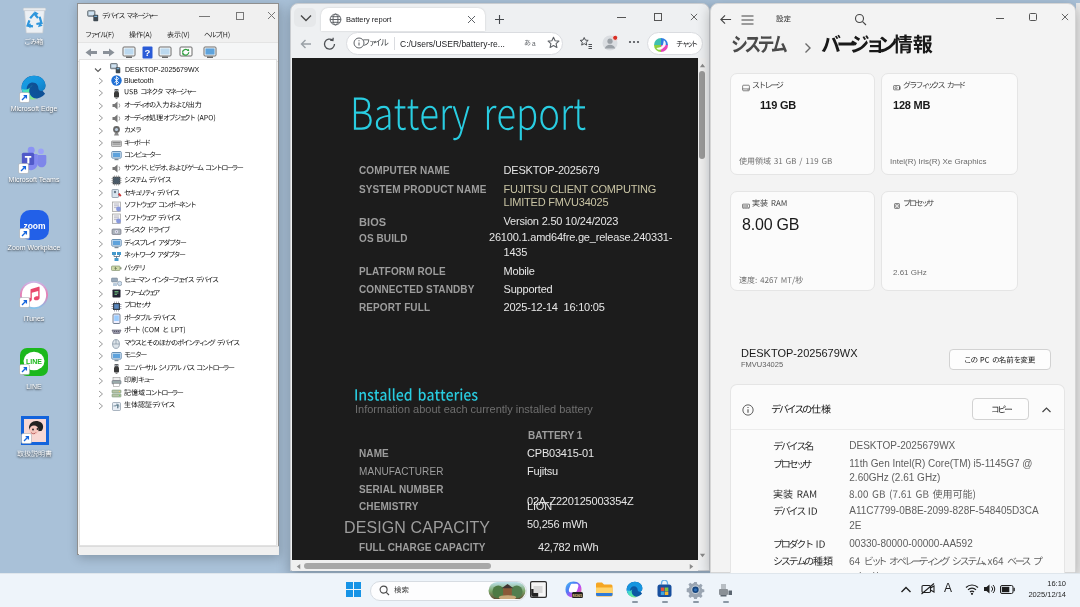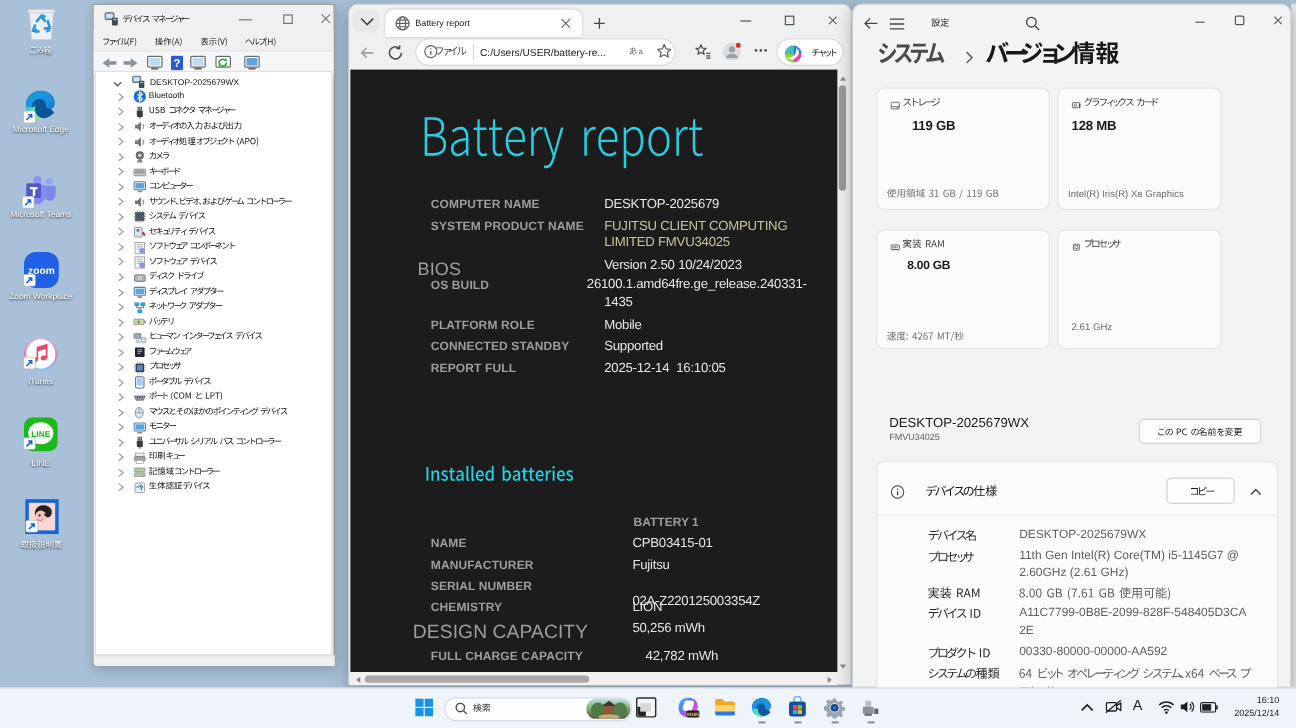--- a/index.html
+++ b/index.html
@@ -1113,21 +1113,21 @@
           <use href="#g114" x="5142"></use>
           <use href="#g110" x="5736"></use>
           <use href="#g108" x="6095"></use>
         </g>
       </svg>
       <div class="abs" style="left:67px;top:107.0px;font-size:10px;font-weight:bold;color:#9d9d9d;letter-spacing:.1px">COMPUTER NAME</div>
       <div class="abs" style="left:211.5px;top:105.9px;font-size:11px;letter-spacing:-.2px;color:#e6e6e6">DESKTOP-2025679</div>
       <div class="abs" style="left:67px;top:125.7px;font-size:10px;font-weight:bold;color:#9d9d9d;letter-spacing:.1px">SYSTEM PRODUCT NAME</div>
       <div class="abs" style="left:211.5px;top:124.6px;font-size:11px;letter-spacing:-.2px;color:#c9c4a4">FUJITSU CLIENT COMPUTING</div>
       <div class="abs" style="left:211.5px;top:137.9px;font-size:11px;letter-spacing:-.2px;color:#c9c4a4">LIMITED FMVU34025</div>
-      <div class="abs" style="left:56px;top:157.7px;font-size:15px;font-weight:normal;color:#9d9d9d;letter-spacing:.1px">BIOS</div>
+      <div class="abs" style="left:67px;top:157.7px;font-size:11px;font-weight:bold;color:#9d9d9d;letter-spacing:.1px">BIOS</div>
       <div class="abs" style="left:211.5px;top:156.6px;font-size:11px;letter-spacing:-.2px;color:#e6e6e6">Version 2.50 10/24/2023</div>
       <div class="abs" style="left:67px;top:174.5px;font-size:10px;font-weight:bold;color:#9d9d9d;letter-spacing:.1px">OS BUILD</div>
       <div class="abs" style="left:197px;top:173.4px;font-size:11px;letter-spacing:-.2px;color:#e6e6e6">26100.1.amd64fre.ge_release.240331-</div>
       <div class="abs" style="left:211.5px;top:187.7px;font-size:11px;letter-spacing:-.2px;color:#e6e6e6">1435</div>
       <div class="abs" style="left:67px;top:207.9px;font-size:10px;font-weight:bold;color:#9d9d9d;letter-spacing:.1px">PLATFORM ROLE</div>
       <div class="abs" style="left:211.5px;top:206.8px;font-size:11px;letter-spacing:-.2px;color:#e6e6e6">Mobile</div>
       <div class="abs" style="left:67px;top:225.7px;font-size:10px;font-weight:bold;color:#9d9d9d;letter-spacing:.1px">CONNECTED STANDBY</div>
       <div class="abs" style="left:211.5px;top:224.6px;font-size:11px;letter-spacing:-.2px;color:#e6e6e6">Supported</div>
       <div class="abs" style="left:67px;top:243.9px;font-size:10px;font-weight:bold;color:#9d9d9d;letter-spacing:.1px">REPORT FULL</div>
       <div class="abs" style="left:211.5px;top:242.8px;font-size:11px;letter-spacing:-.2px;color:#e6e6e6">2025-12-14&nbsp;&nbsp;16:10:05</div>
@@ -1146,24 +1146,25 @@
           <use href="#g119" x="5165"></use>
           <use href="#g118" x="5740"></use>
           <use href="#g118" x="6136"></use>
           <use href="#g121" x="6532"></use>
           <use href="#g125" x="7098"></use>
           <use href="#g126" x="7507"></use>
           <use href="#g121" x="7795"></use>
           <use href="#g117" x="8361"></use>
         </g>
       </svg>
+      <div class="abs" style="left:63px;top:345px;font-size:11px;color:#6f6f6f">Information about each currently installed battery</div>
       <div class="abs" style="left:236px;top:372.1px;font-size:10px;font-weight:bold;color:#9d9d9d">BATTERY 1</div>
       <div class="abs" style="left:67px;top:390.1px;font-size:10px;font-weight:bold;color:#9d9d9d;letter-spacing:.1px">NAME</div>
       <div class="abs" style="left:235px;top:389.0px;font-size:11px;letter-spacing:-.2px;color:#e6e6e6">CPB03415-01</div>
-      <div class="abs" style="left:67px;top:407.9px;font-size:10px;font-weight:bold;color:#9d9d9d;letter-spacing:.1px">MANUFACTURER</div>
+      <div class="abs" style="left:67px;top:407.9px;font-size:10px;font-weight:normal;color:#9d9d9d;letter-spacing:.1px">MANUFACTURER</div>
       <div class="abs" style="left:235px;top:406.8px;font-size:11px;letter-spacing:-.2px;color:#e6e6e6">Fujitsu</div>
       <div class="abs" style="left:67px;top:425.6px;font-size:10px;font-weight:bold;color:#9d9d9d;letter-spacing:.1px">SERIAL NUMBER</div>
       <div class="abs" style="left:235px;top:437px;font-size:11px;letter-spacing:-.2px;color:#e6e6e6">02A-Z220125003354Z</div>
       <div class="abs" style="left:67px;top:443.4px;font-size:10px;font-weight:bold;color:#9d9d9d;letter-spacing:.1px">CHEMISTRY</div>
       <div class="abs" style="left:235px;top:442.3px;font-size:11px;letter-spacing:-.2px;color:#e6e6e6">LION</div>
       <div class="abs" style="left:52px;top:460.6px;font-size:16px;font-weight:normal;color:#9d9d9d;letter-spacing:.1px">DESIGN CAPACITY</div>
       <div class="abs" style="left:235px;top:459.5px;font-size:11px;letter-spacing:-.2px;color:#e6e6e6">50,256 mWh</div>
       <div class="abs" style="left:67px;top:484.2px;font-size:10px;font-weight:bold;color:#9d9d9d;letter-spacing:.1px">FULL CHARGE CAPACITY</div>
       <div class="abs" style="left:246px;top:483.1px;font-size:11px;letter-spacing:-.2px;color:#e6e6e6">42,782 mWh</div>
     </div>
@@ -1295,21 +1296,21 @@
       </svg>
       <svg style="position:absolute;left:39.5px;top:194.8px;overflow:visible" width="37" height="11">
         <g transform="translate(0 7.0) scale(0.00800 0.00800)" fill="#3a3a3a">
           <use href="#g148" x="0"></use>
           <use href="#g149" x="1000"></use>
           <use href="#g150" x="2360"></use>
           <use href="#g26" x="2995"></use>
           <use href="#g84" x="3603"></use>
         </g>
       </svg>
-      <div class="abs" style="left:44px;top:211.5px;font-size:10px;letter-spacing:-.2px;font-weight:bold;color:#191919">8.00 GB</div>
+      <div class="abs" style="left:30px;top:211.5px;font-size:16px;letter-spacing:-.2px;font-weight:normal;color:#191919">8.00 GB</div>
       <svg style="position:absolute;left:27.0px;top:271.5px;overflow:visible" width="66" height="11">
         <g transform="translate(0 7.0) scale(0.00800 0.00800)" fill="#6b6b6b">
           <use href="#g151" x="0"></use>
           <use href="#g152" x="1000"></use>
           <use href="#g153" x="2000"></use>
           <use href="#g154" x="2638"></use>
           <use href="#g155" x="3193"></use>
           <use href="#g156" x="3748"></use>
           <use href="#g157" x="4303"></use>
           <use href="#g84" x="5218"></use>

